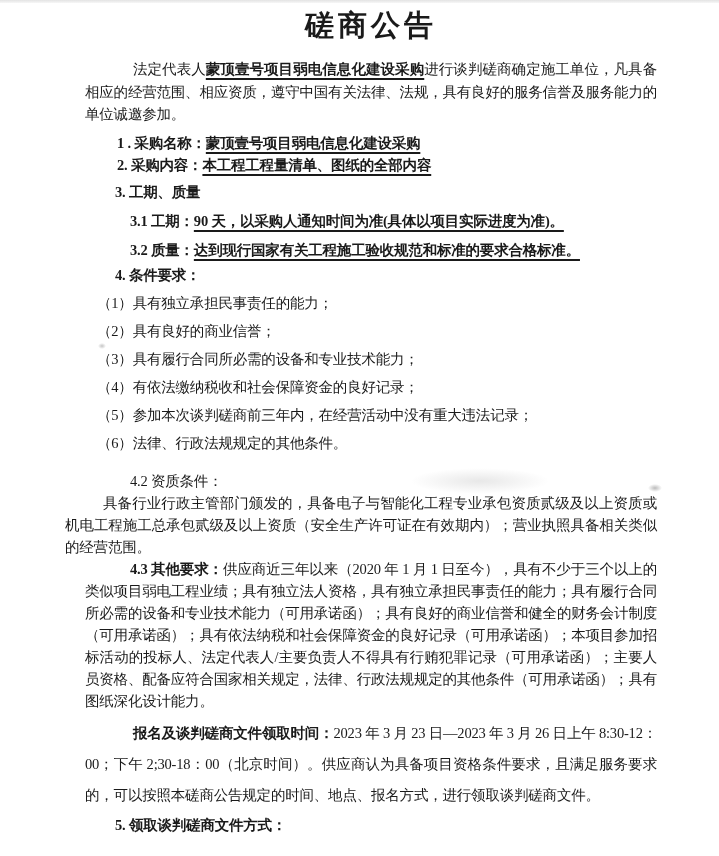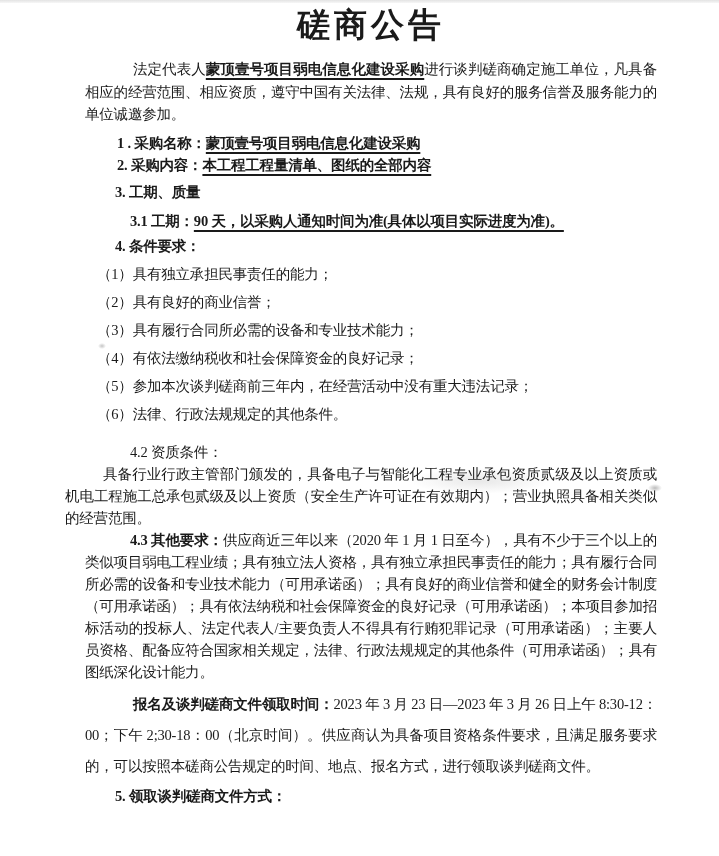--- a/index.html
+++ b/index.html
@@ -32,21 +32,21 @@
     pointer-events: none;
   }
   .page {
     box-sizing: border-box;
     width: 719px; height: 856px;
     padding: 6px 62px 0 85px;
     letter-spacing: -0.2px;
   }
   .title {
     margin: 0;
-    font-size: 33px;
+    font-size: 29px;
     font-weight: 700;
     text-align: center;
     letter-spacing: 4px;
     line-height: 38px;
   }
   p, .line { margin: 0; }
   .b { font-weight: 600; }
   .u {
     text-decoration: underline;
     text-underline-offset: 4px;
@@ -103,20 +103,21 @@
   <p class="intro"><span>法定代表人</span><span class="b u">蒙顶壹号项目弱电信息化建设采购</span><span>进行谈判磋商确定施工单位，凡具备相应的经营范围、相应资质，遵守中国有关法律、法规，具有良好的服务信誉及服务能力的单位诚邀参加。</span></p>
 
   <p class="num-item first"><span class="b">1 . 采购名称：</span><span class="b u">蒙顶壹号项目弱电信息化建设采购</span></p>
 
   <p class="num-item"><span class="b">2.  采购内容：</span><span class="b u">本工程工程量清单、图纸的全部内容</span></p>
 
   <p class="sec-heading sec3">3. 工期、质量</p>
 
   <p class="sub-line s31"><span class="b">3.1 工期：</span><span class="b u">90 天，以采购人通知时间为准(具体以项目实际进度为准)。</span></p>
 
+  <p class="sub-line s32"><span class="b">3.2 质量：</span><span class="b u">达到现行国家有关工程施工验收规范和标准的要求合格标准。</span></p>
 
   <p class="sec-heading sec4">4. 条件要求：</p>
 
 
   <p class="sub-line cond">（1）具有独立承担民事责任的能力；</p>
   <p class="sub-line cond">（2）具有良好的商业信誉；</p>
   <p class="sub-line cond">（3）具有履行合同所必需的设备和专业技术能力；</p>
   <p class="sub-line cond">（4）有依法缴纳税收和社会保障资金的良好记录；</p>
   <p class="sub-line cond">（5）参加本次谈判磋商前三年内，在经营活动中没有重大违法记录；</p>
   <p class="sub-line cond">（6）法律、行政法规规定的其他条件。</p>

